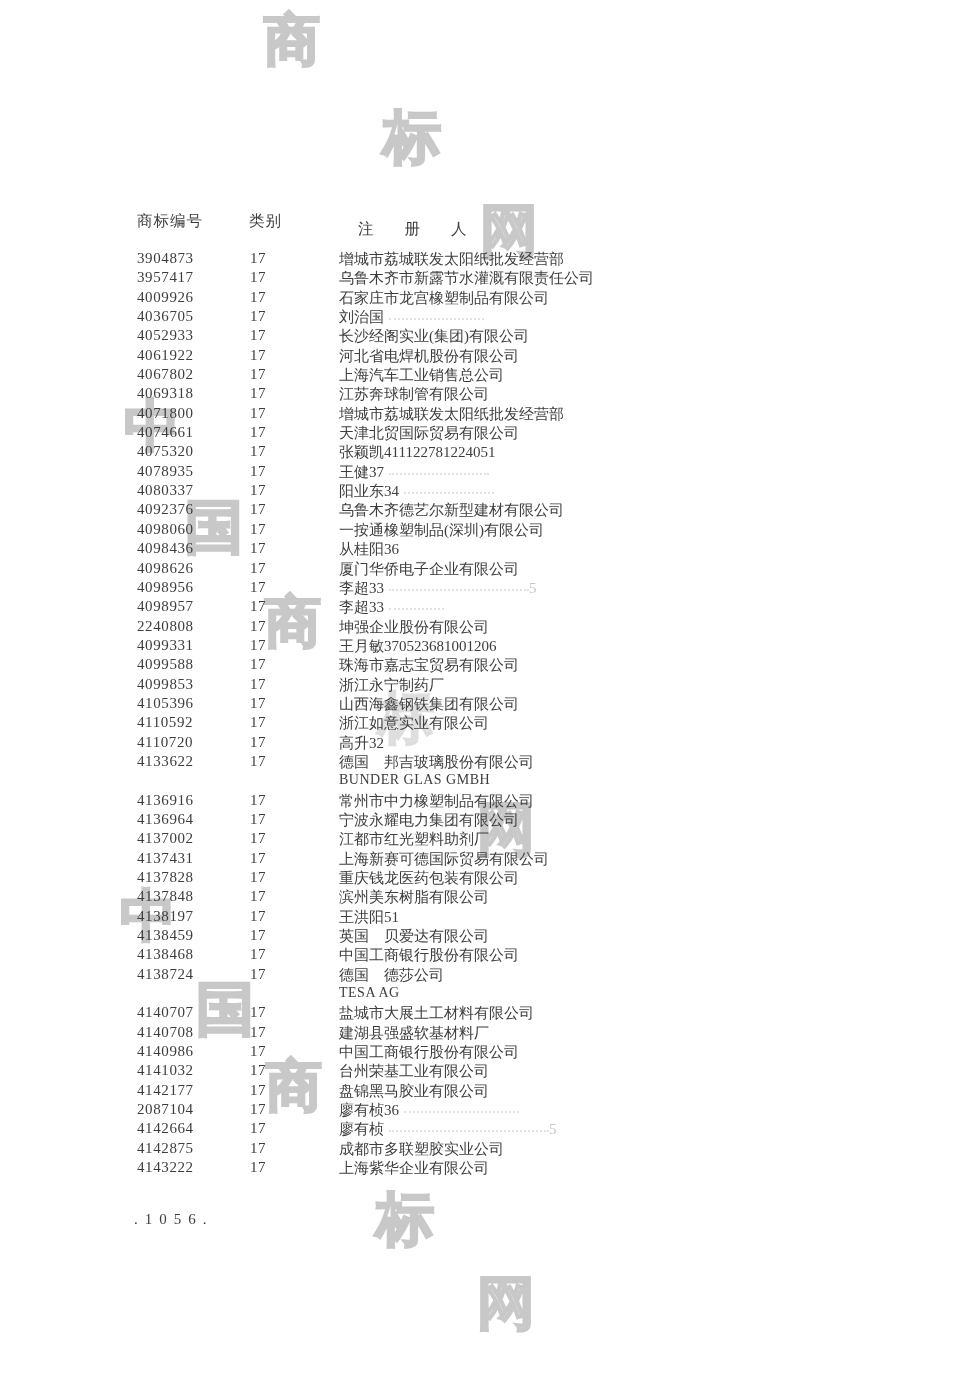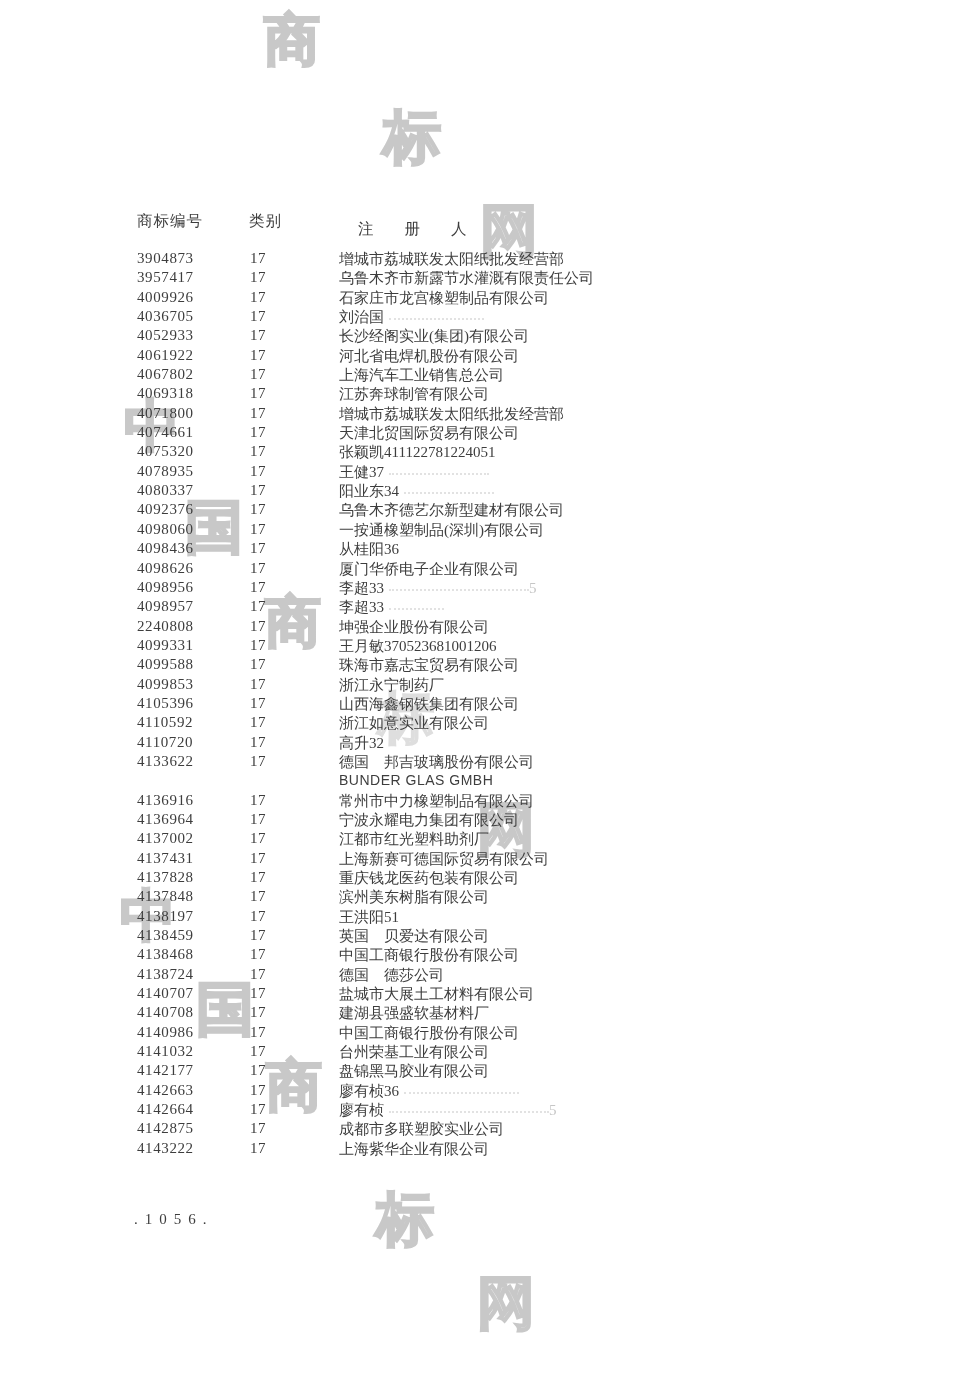--- a/index.html
+++ b/index.html
@@ -27,21 +27,21 @@
   .h-no   { position:absolute; left:137px; letter-spacing:1px; }
   .h-cls  { position:absolute; left:249px; letter-spacing:1px; }
   .h-reg  { position:absolute; left:358px; letter-spacing:31px;margin-top:8px; }
 
   
   .rows { position:absolute; top:250px; left:0; width:980px; }
   .line { position:relative; height:19.35px; white-space:nowrap; }
   .c-no  { position:absolute; left:137px; font-size:15px; letter-spacing:0.6px; }
   .c-cls { position:absolute; left:250px; font-size:15px; letter-spacing:0.5px;text-align:center; }
   .c-name{ position:absolute; left:339px; font-size:15px; }
-  .c-name.latin { font-family:Liberation Sans, sans-serif; font-size:14px; letter-spacing:0.5px; }
+  .c-name.latin { font-family:Liberation Serif, serif; font-size:14px; letter-spacing:0.5px; }
 
   
   .fade {
     display:inline-block; height:4px; margin:0 0 2px 5px;
     border-bottom:2px dotted #e2e2e2; vertical-align:baseline;
   }
   .tail { color:#c6c6c6; }
 
   
   .pagenum { position:absolute; left:134px; top:1211px; font-size:15px; letter-spacing:7px; }
@@ -260,20 +260,25 @@
     <span class="c-no">4138468</span>
     <span class="c-cls">17</span>
     <span class="c-name">中国工商银行股份有限公司</span>
   </div>
         <div class="line">
     <span class="c-no">4138724</span>
     <span class="c-cls">17</span>
     <span class="c-name">德国　德莎公司</span>
   </div>
         <div class="line">
+    <span class="c-no"></span>
+    <span class="c-cls"></span>
+    <span class="c-name latin">TESA AG</span>
+  </div>
+        <div class="line">
     <span class="c-no">4140707</span>
     <span class="c-cls">17</span>
     <span class="c-name">盐城市大展土工材料有限公司</span>
   </div>
         <div class="line">
     <span class="c-no">4140708</span>
     <span class="c-cls">17</span>
     <span class="c-name">建湖县强盛软基材料厂</span>
   </div>
         <div class="line">
@@ -285,21 +290,21 @@
     <span class="c-no">4141032</span>
     <span class="c-cls">17</span>
     <span class="c-name">台州荣基工业有限公司</span>
   </div>
         <div class="line">
     <span class="c-no">4142177</span>
     <span class="c-cls">17</span>
     <span class="c-name">盘锦黑马胶业有限公司</span>
   </div>
         <div class="line">
-    <span class="c-no">4142663</span>
+    <span class="c-no">2087104</span>
     <span class="c-cls">17</span>
     <span class="c-name">廖有桢36<span class="fade" style="width: 115px;"></span></span>
   </div>
         <div class="line">
     <span class="c-no">4142664</span>
     <span class="c-cls">17</span>
     <span class="c-name">廖有桢<span class="fade" style="width: 160px;"></span><span class="tail">5</span></span>
   </div>
         <div class="line">
     <span class="c-no">4142875</span>

